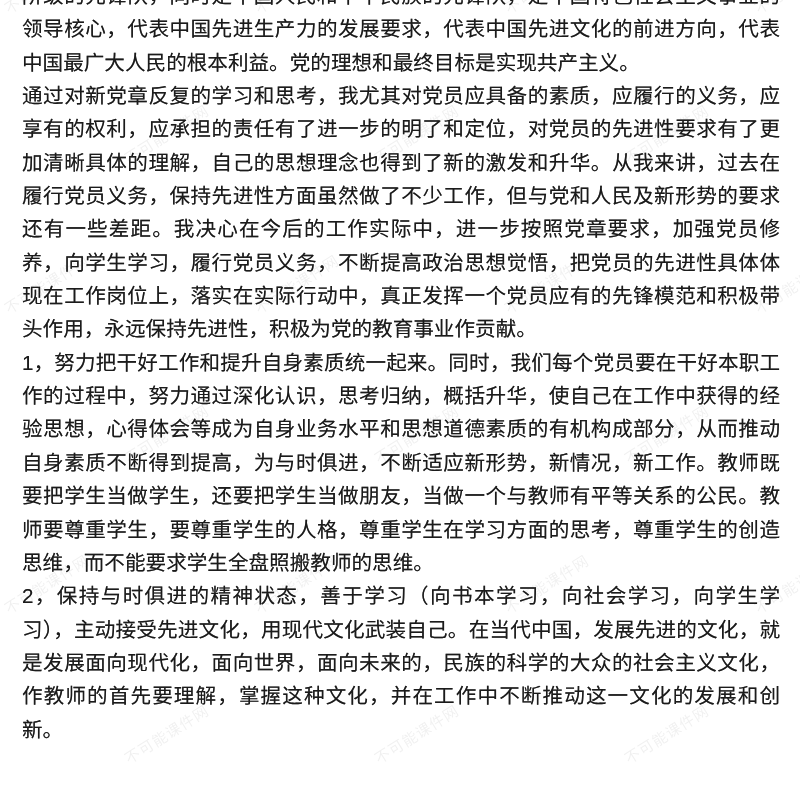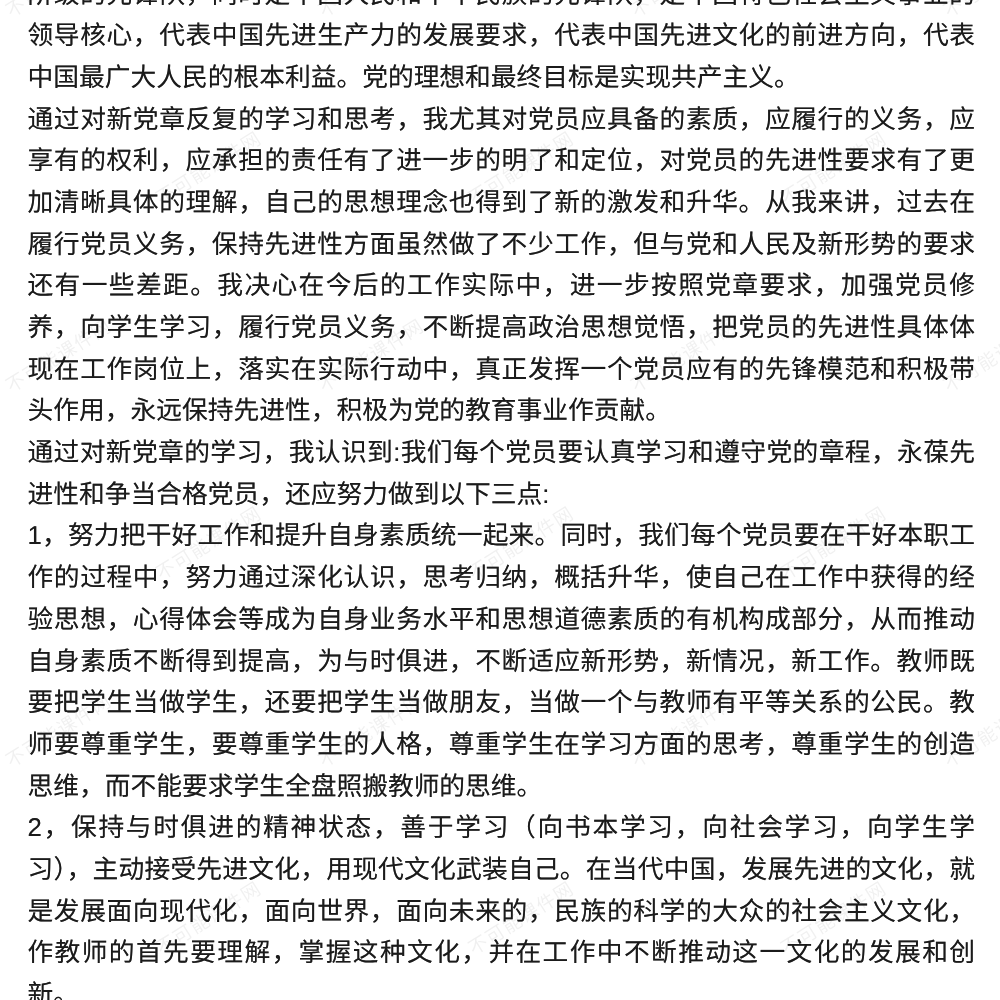--- a/index.html
+++ b/index.html
@@ -98,19 +98,18 @@
       <span class="wm" style="left: 500px; top: 600px; color: rgb(0, 0, 0); opacity: 0.055; transform: rotate(-32deg);">不可能课件网</span>
       <span class="wm" style="left: 750px; top: 600px; color: rgb(0, 0, 0); opacity: 0.055; transform: rotate(-32deg);">不可能课件网</span>
       <span class="wm" style="left: 120px; top: 750px; color: rgb(0, 0, 0); opacity: 0.055; transform: rotate(-32deg);">不可能课件网</span>
       <span class="wm" style="left: 370px; top: 750px; color: rgb(0, 0, 0); opacity: 0.055; transform: rotate(-32deg);">不可能课件网</span>
       <span class="wm" style="left: 620px; top: 750px; color: rgb(0, 0, 0); opacity: 0.055; transform: rotate(-32deg);">不可能课件网</span>
     </div>
 
   <div id="doc-body">
     <p class="para">阶级的先锋队，同时是中国人民和中华民族的先锋队，是中国特色社会主义事业的领导核心，代表中国先进生产力的发展要求，代表中国先进文化的前进方向，代表中国最广大人民的根本利益。党的理想和最终目标是实现共产主义。</p>
     <p class="para">通过对新党章反复的学习和思考，我尤其对党员应具备的素质，应履行的义务，应享有的权利，应承担的责任有了进一步的明了和定位，对党员的先进性要求有了更加清晰具体的理解，自己的思想理念也得到了新的激发和升华。从我来讲，过去在履行党员义务，保持先进性方面虽然做了不少工作，但与党和人民及新形势的要求还有一些差距。我决心在今后的工作实际中，进一步按照党章要求，加强党员修养，向学生学习，履行党员义务，不断提高政治思想觉悟，把党员的先进性具体体现在工作岗位上，落实在实际行动中，真正发挥一个党员应有的先锋模范和积极带头作用，永远保持先进性，积极为党的教育事业作贡献。</p>
-    <p class="para">通过对新党章的学习，我认识到:我们每个党员要认真学习和遵守党的章程，永葆先进性和争当合格党员，还应努力做到以下三点:</p>
     <p class="para">1，努力把干好工作和提升自身素质统一起来。同时，我们每个党员要在干好本职工作的过程中，努力通过深化认识，思考归纳，概括升华，使自己在工作中获得的经验思想，心得体会等成为自身业务水平和思想道德素质的有机构成部分，从而推动自身素质不断得到提高，为与时俱进，不断适应新形势，新情况，新工作。教师既要把学生当做学生，还要把学生当做朋友，当做一个与教师有平等关系的公民。教师要尊重学生，要尊重学生的人格，尊重学生在学习方面的思考，尊重学生的创造思维，而不能要求学生全盘照搬教师的思维。</p>
     <p class="para">2，保持与时俱进的精神状态，善于学习（向书本学习，向社会学习，向学生学习），主动接受先进文化，用现代文化武装自己。在当代中国，发展先进的文化，就是发展面向现代化，面向世界，面向未来的，民族的科学的大众的社会主义文化，作教师的首先要理解，掌握这种文化，并在工作中不断推动这一文化的发展和创新。</p>
 
   </div>
 
 </div>
 
 </body></html>

